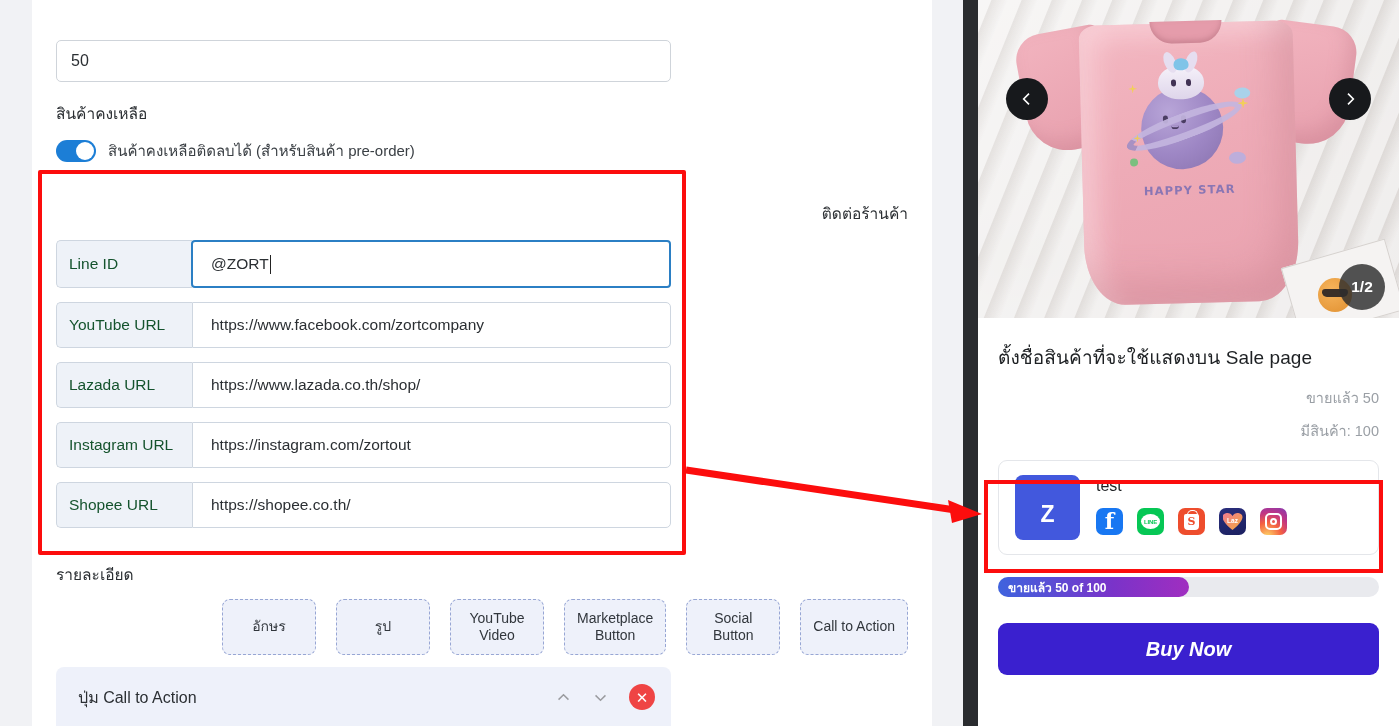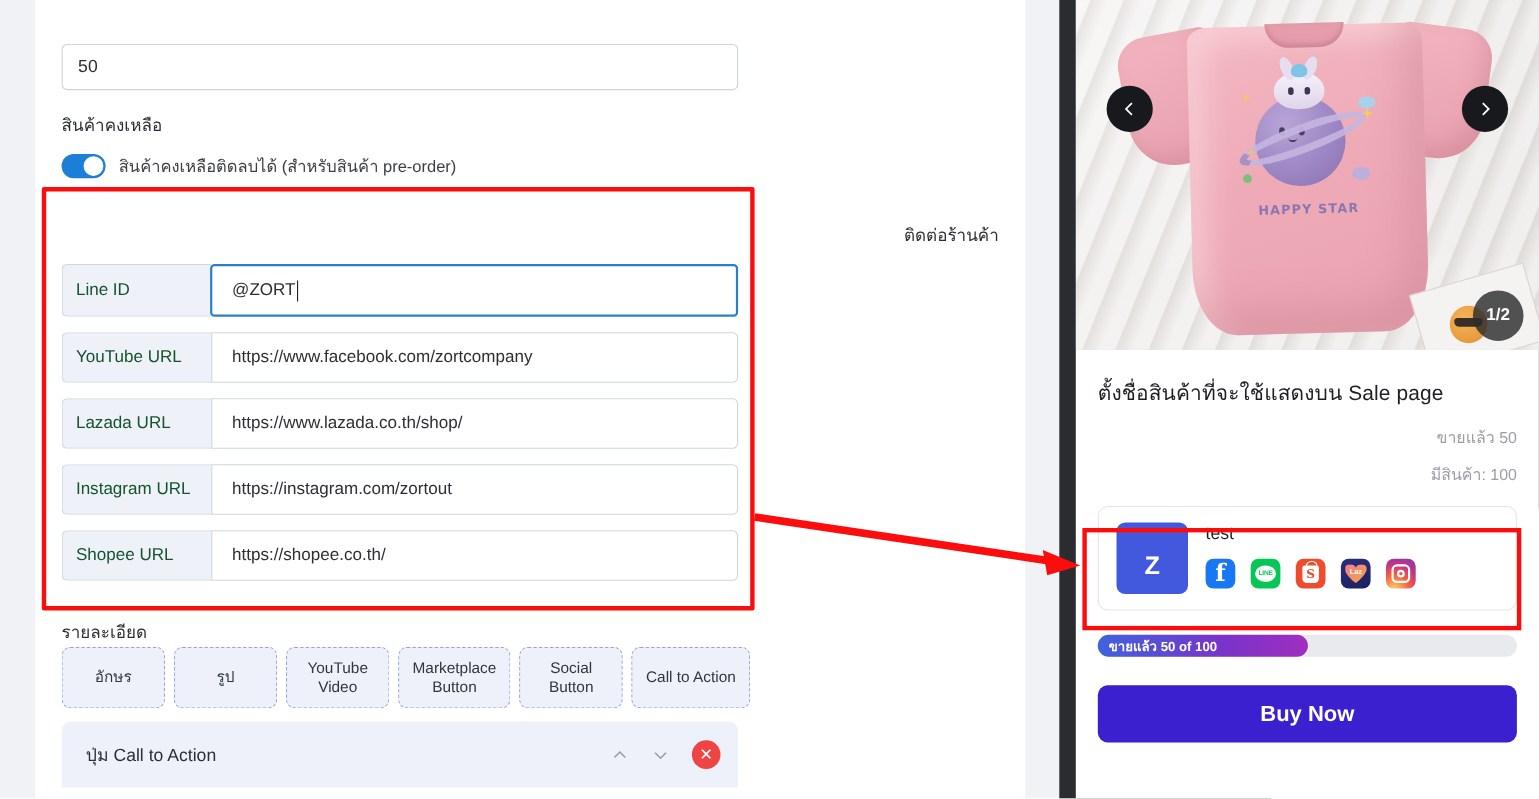--- a/index.html
+++ b/index.html
@@ -67,21 +67,21 @@
     border: 2px solid #2b7fc4; border-radius: 4px;
     margin-left: -1px; position: relative; z-index: 2;
   }
   .caret {
     display: inline-block; width: 1px; height: 19px; background: #222;
     margin-left: 1px; vertical-align: -4px;
   }
 
   
   .details-title { font-size: 15.5px; color: #2b2f33; font-weight: 500; margin-top: 34px; }
-  .chip-row { display: flex; gap: 8px; margin-top: 1px; }
+  .chip-row { display: flex; gap: 20px; margin-top: 12px; justify-content: flex-end; }
   .chip {
     background: #eef1fa; border: 1.5px dashed #97a6d4; border-radius: 8px;
     min-width: 94px; height: 56px; display: flex; flex-direction: column;
     align-items: center; justify-content: center;
     font-size: 14px; color: #31363c; line-height: 1.25; padding: 0 12px;
     text-align: center; cursor: pointer;
   }
   .cta-panel {
     margin-top: 12px; width: 615px; height: 60px; background: #eef1fa;
     border-radius: 8px 8px 0 0; display: flex; align-items: center;
@@ -284,21 +284,21 @@
   .progress-fill {
     position: absolute; left: 0; top: 0; bottom: 0; width: 50%;
     background: linear-gradient(90deg, #3f63de 0%, #7a33c9 60%, #a02ec0 100%);
     border-radius: 10px; display: flex; align-items: center; padding-left: 10px;
   }
   .progress-fill span { color: #fff; font-size: 12px; font-weight: bold; white-space: nowrap; }
 
   .buy-btn {
     margin-top: 26px; height: 52px; border-radius: 9px; background: #3a20cf;
     color: #fff; font-size: 20px; font-weight: bold;
-    display: flex; align-items: center; justify-content: center; cursor: pointer;
+    display: flex; align-items: center; justify-content: center; cursor: pointer; font-style: italic;
   }
 
   
   .arrow-svg { position: absolute; left: 0; top: 0; width: 1399px; height: 726px; z-index: 29; pointer-events: none; }
 </style>
 </head>
 <body>
 
 <div id="root">
 

